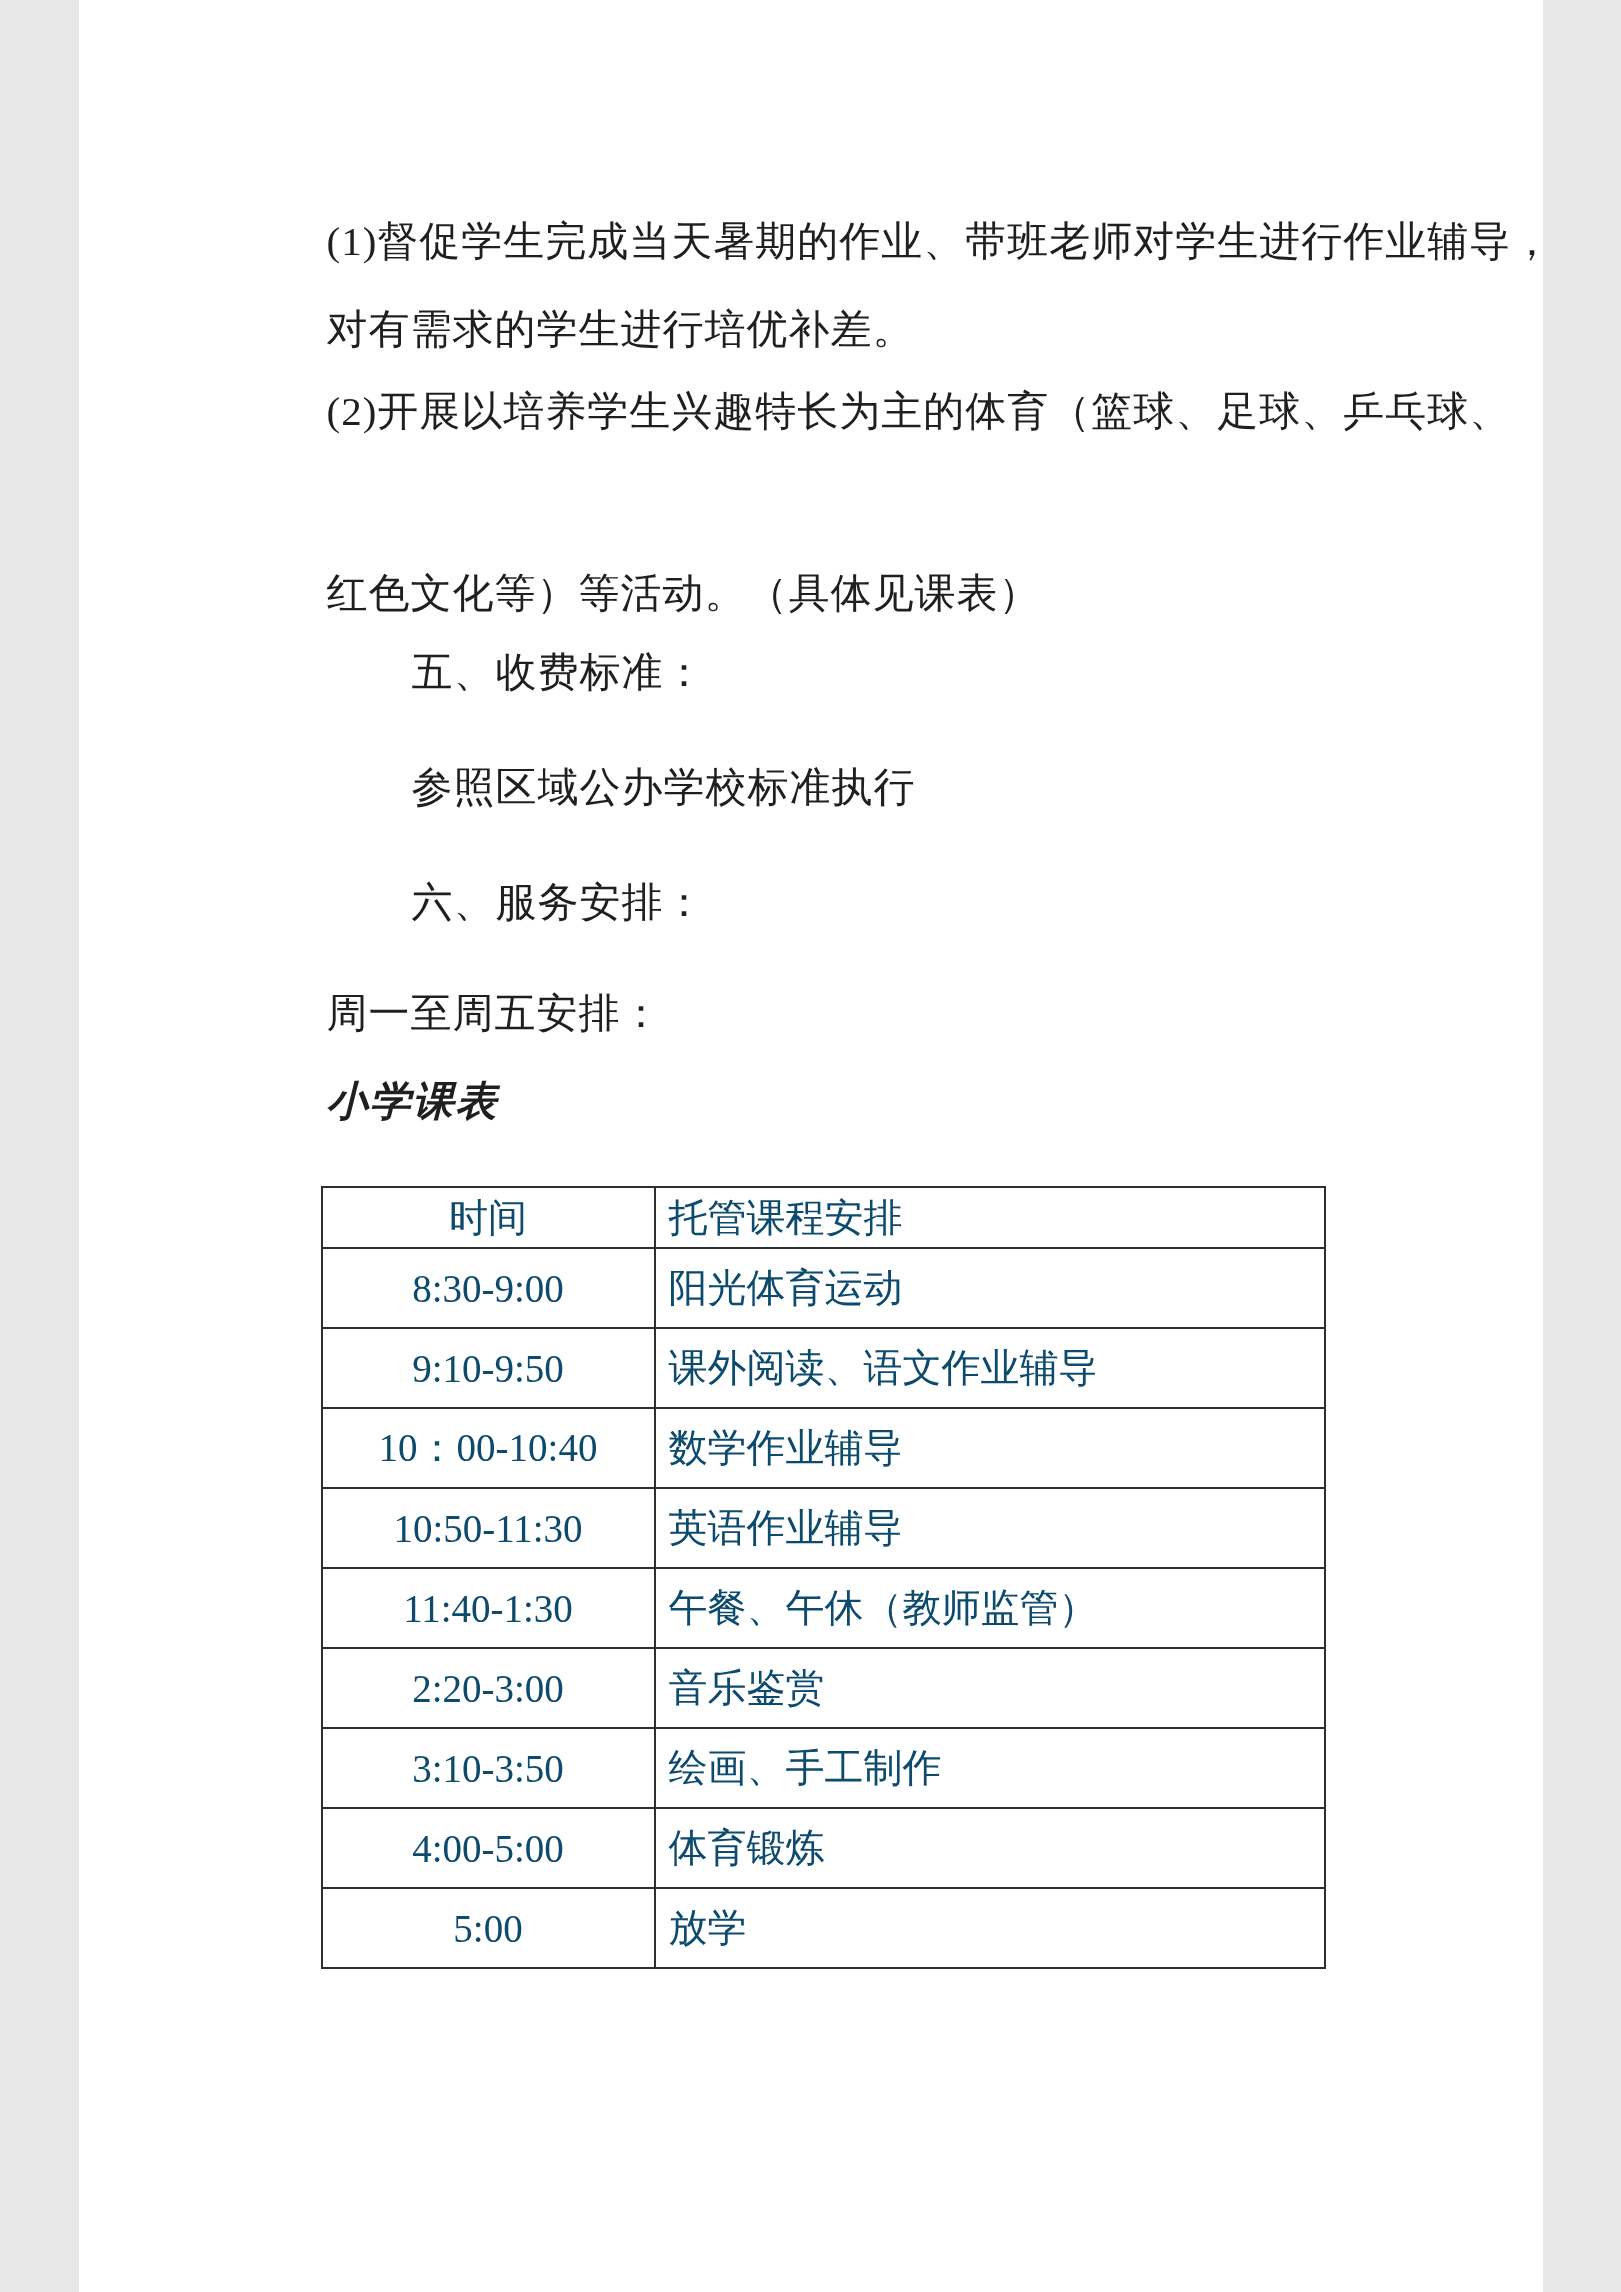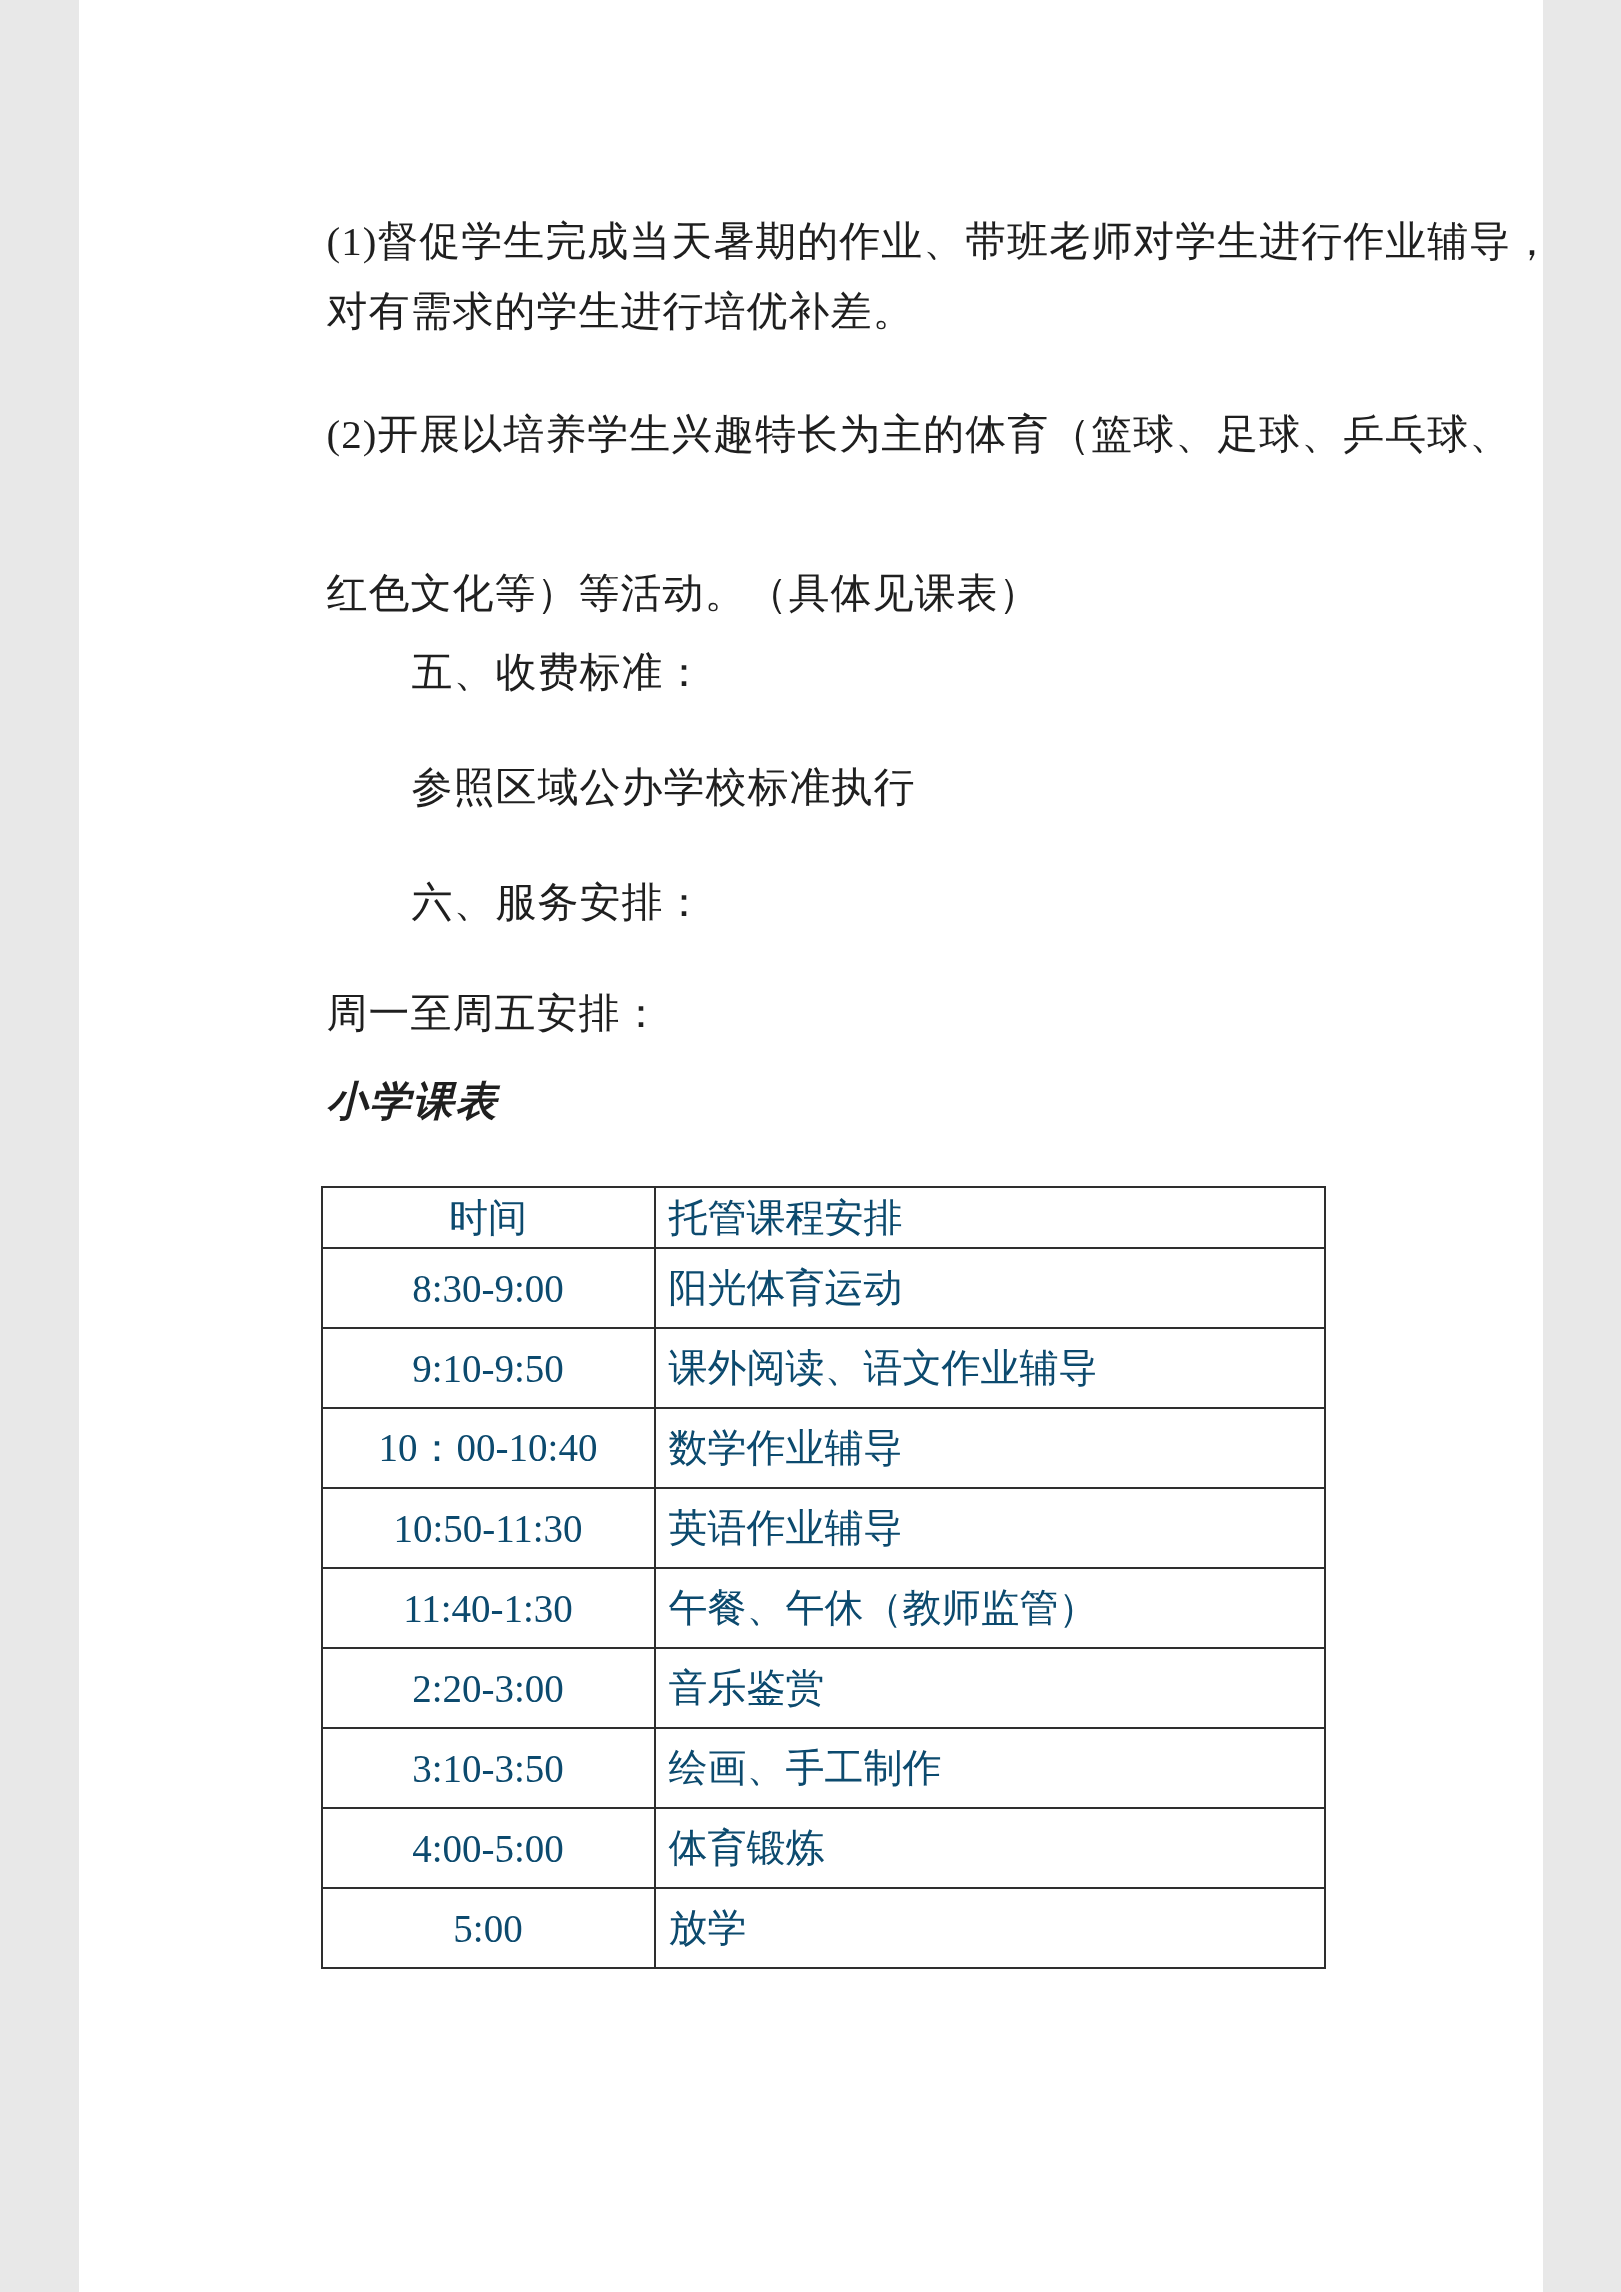--- a/index.html
+++ b/index.html
@@ -62,22 +62,22 @@
     text-align: left;
     padding-left: 13px;
   }
 </style>
 </head>
 <body>
 
 <div class="page">
 
   <div class="line" style="top:218px">(1)督促学生完成当天暑期的作业、带班老师对学生进行作业辅导，</div>
-  <div class="line" style="top:288px">对有需求的学生进行培优补差。</div>
-  <div class="line" style="top:411px">(2)开展以培养学生兴趣特长为主的体育（篮球、足球、乒乓球、</div>
+  <div class="line" style="top:306px">对有需求的学生进行培优补差。</div>
+  <div class="line" style="top:388px">(2)开展以培养学生兴趣特长为主的体育（篮球、足球、乒乓球、</div>
   <div class="line" style="top:570px">红色文化等）等活动。（具体见课表）</div>
   <div class="line indent" style="top:649px">五、收费标准：</div>
   <div class="line indent" style="top:764px">参照区域公办学校标准执行</div>
   <div class="line indent" style="top:879px">六、服务安排：</div>
   <div class="line" style="top:990px">周一至周五安排：</div>
   <div class="line bold-title" style="top:1078px">小学课表</div>
 
   <table class="schedule">
     <colgroup>
       <col style="width:333px">

